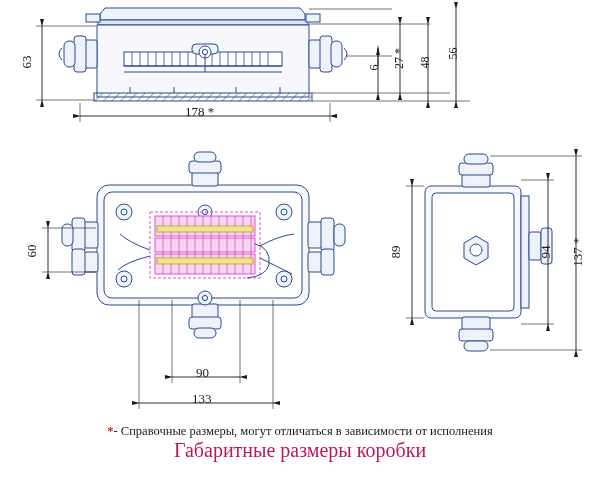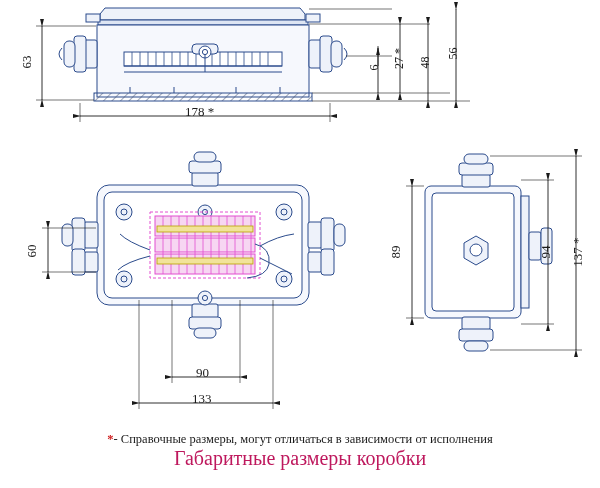--- a/index.html
+++ b/index.html
@@ -26,21 +26,20 @@
     width: 600px;
     height: 488px;
   }
   .cap { position: absolute; }
   .note {
     position: absolute;
     left: 0;
     width: 600px;
     text-align: center;
     font-family: "Liberation Serif", serif;
-    margin-top: 8px;
   }
   #note-line {
     top: 424px;
     font-size: 12.5px;
     color: #1b1b1b;
   }
   #note-line .star { color: #d02020; font-weight: bold; }
   #caption-line {
     top: 439px;
     font-size: 20px;

